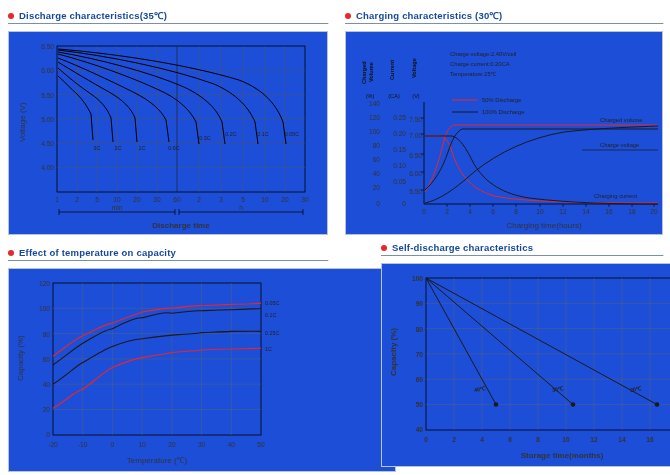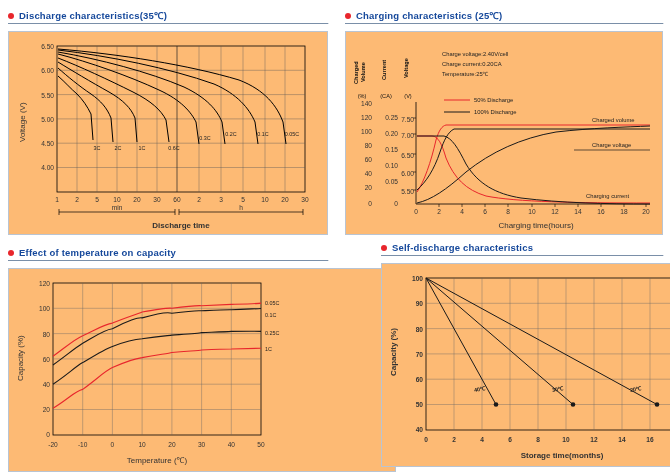--- a/index.html
+++ b/index.html
@@ -41,21 +41,21 @@
     right: 0; bottom: -1px;
     width: 26px; height: 14px;
     border-bottom: 1px solid #7a8fa8;
     transform: skewX(-32deg);
     transform-origin: bottom left;
   }
   .plotbox {
     position: relative;
     margin-top: 7px;
     border: 1px solid #b9c4d2;
-    background: #fdba74;
+    background: #1d4ed8;
   }
   svg { display: block; }
   .axis-title {
     font-size: 8px; fill: #333;
   }
   .tick {
     font-size: 6.6px; fill: #333;
   }
   .small {
     font-size: 5.4px; fill: #222;
@@ -169,24 +169,24 @@
           <text x="254" y="104">0.1C</text>
           <text x="283" y="104">0.05C</text>
         </g>
       </svg>
     </div>
   </div>
 
   <div class="panel" style="left:345px; top:8px; width:318px;">
     <div class="panel-head">
       <span class="bullet"></span>
-      <span class="panel-title">Charging characteristics (25℃)</span>
+      <span class="panel-title">Charging characteristics (30℃)</span>
       <span class="tail"></span>
     </div>
-    <div class="plotbox" style="width:318px;height:204px;">
+    <div class="plotbox" style="width:318px;height:204px;padding-left:8px;">
       <svg width="316" height="202" viewBox="0 0 316 202">
 
         <g font-size="5.6" fill="#111" font-weight="bold">
           <text transform="translate(12,52) rotate(-90)">Charged</text>
           <text transform="translate(19,50) rotate(-90)">Volume</text>
           <text transform="translate(40,48) rotate(-90)">Current</text>
           <text transform="translate(62,46) rotate(-90)">Voltage</text>
         </g>
         <g font-size="5.6" fill="#111" text-anchor="middle">
           <text x="16" y="66">(%)</text>

